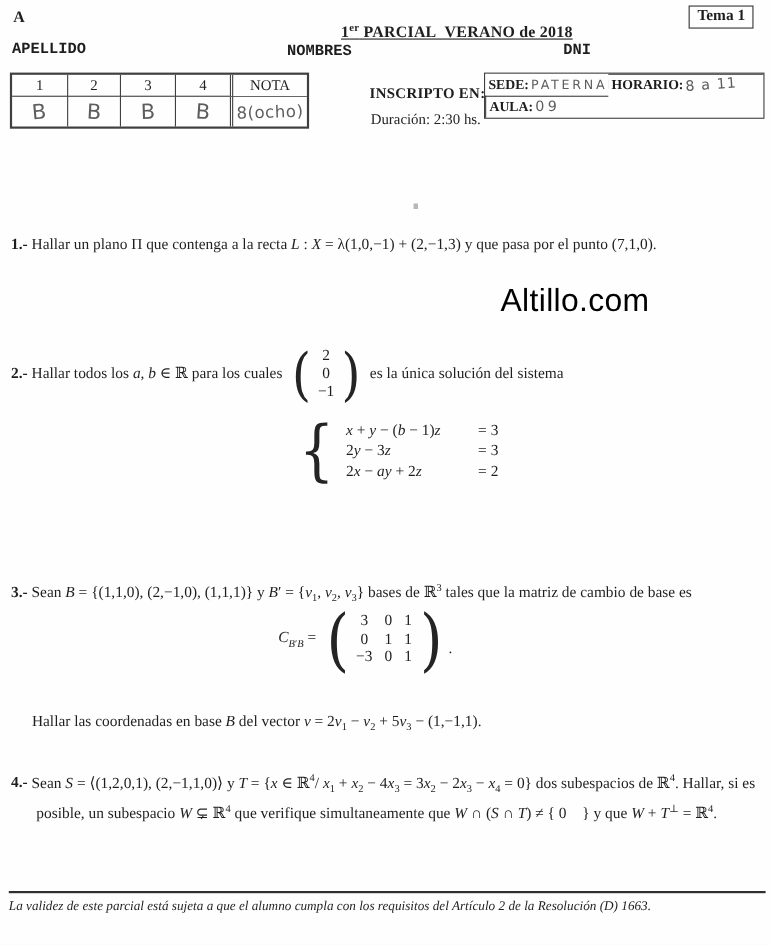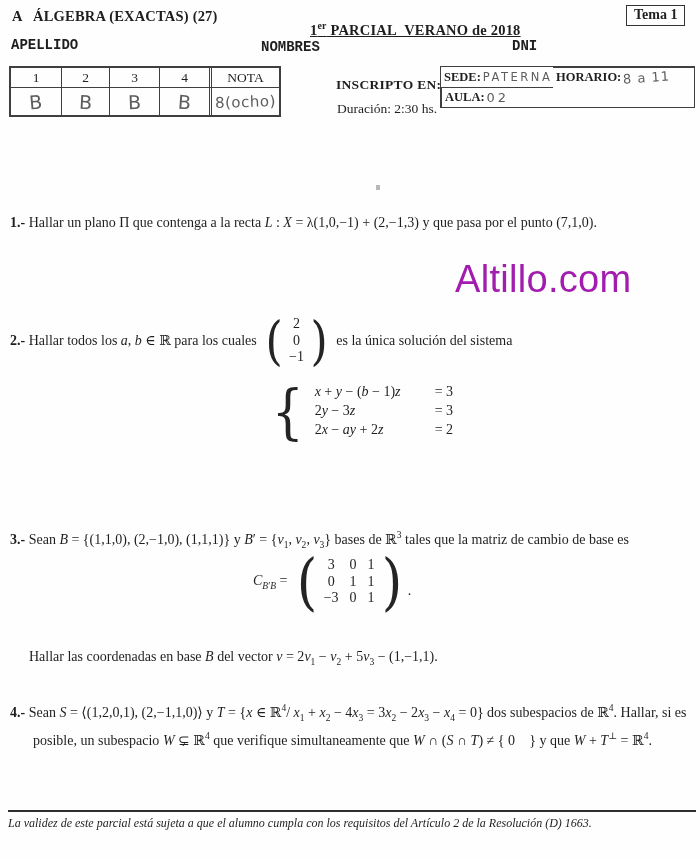--- a/index.html
+++ b/index.html
@@ -51,21 +51,21 @@
     border:1.8px solid #3f3f3f;
     padding:3px 8px 4px 10px;
     font-size:14.3px;
   }
   
   .prob{font-size:14px;line-height:16.8px;}
   .hang{padding-left:23px;text-indent:-23px;}
   .pnum{font-weight:bold;}
   .watermark{
     font-family:"Liberation Sans","DejaVu Sans",sans-serif;
-    font-size:38px;color:#a21caf;letter-spacing:0.3px;
+    font-size:29px;color:#000000;letter-spacing:0.3px;
   }
   
   .p2line{left:10px;top:315px;display:flex;align-items:center;gap:7px;white-space:nowrap;}
   .vec{display:inline-flex;align-items:center;}
   .paren{font-family:"DejaVu Serif",serif;font-weight:300;line-height:1;color:#242424;transform:scaleX(0.85);}
   .paren.pv{font-size:52px;}
   .paren.pm{font-size:62px;}
   .vcol{display:inline-flex;flex-direction:column;align-items:center;padding:0 5px;font-size:14px;line-height:16.5px;}
   
   .system{left:270px;top:382px;display:flex;align-items:center;}
@@ -83,21 +83,20 @@
   .fnote{left:8px;top:815px;width:688px;font-style:italic;font-size:12px;line-height:17.5px;}
   .speck{left:376px;top:185px;width:4px;height:5px;background:#9a9a9a;opacity:0.7;}
   sub{font-size:0.68em;} sup{font-size:0.68em;}
 </style>
 </head>
 <body>
 
 <div class="page">
 
   <span class="abs hdr" style="left:12px;top:8px;">A</span>
-  <span class="abs hdr" style="left:33px;top:8px;">ÁLGEBRA (EXACTAS) (27)</span>
   <span class="abs hdr" style="left:310px;top:20px;text-decoration:underline;">1<sup>er</sup> PARCIAL&nbsp; VERANO de 2018</span>
   <span class="abs tema-box" style="left:626px;top:5px;">Tema 1</span>
 
   <span class="abs b" style="left:11px;top:37px;font-size:14px;">APELLIDO</span>
   <span class="abs b" style="left:261px;top:39px;font-size:14px;">NOMBRES</span>
   <span class="abs b" style="left:512px;top:38px;font-size:14px;">DNI</span>
 
   <div class="abs gtable">
     <div class="gcell hrow">1</div>
     <div class="gcell hrow cl">2</div>
@@ -126,21 +125,21 @@
     <div class="icell">
       <span class="lb">SEDE:</span>
       <span class="hw hwSede">PATERNAL</span>
     </div>
     <div class="icell rt">
       <span class="lb">HORARIO:</span>
       <span class="hw hwHor">8 a 11</span>
     </div>
     <div class="icell cl rt">
       <span class="lb">AULA:</span>
-      <span class="hw hwAula">02</span>
+      <span class="hw hwAula">09</span>
     </div>
   </div>
   <span class="abs duracion" style="left:337px;top:101px;">Duración: 2:30 hs.</span>
 
 
   <div class="abs speck"></div>
 
   <div class="abs prob hang" style="left:10px;top:215px;width:684px;">
     <span class="pnum">1.-</span>
     <span>Hallar un plano Π que contenga a la recta <i>L</i> : <i>X</i> = λ(1,0,−1) + (2,−1,3) y que pasa por el punto (7,1,0).</span>

